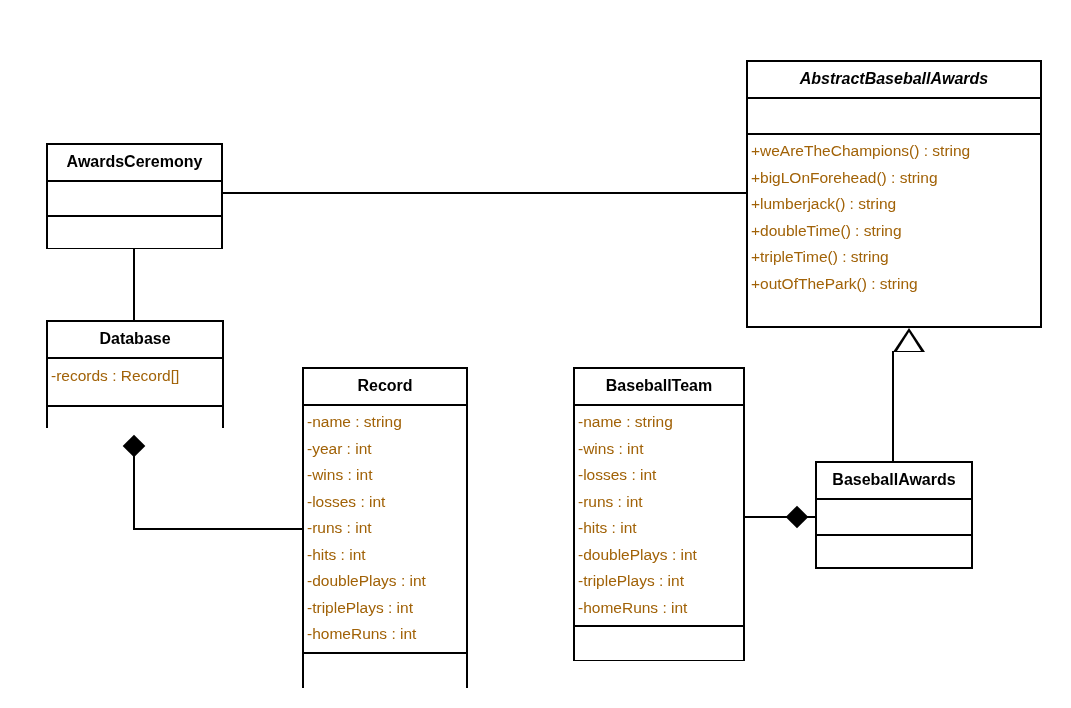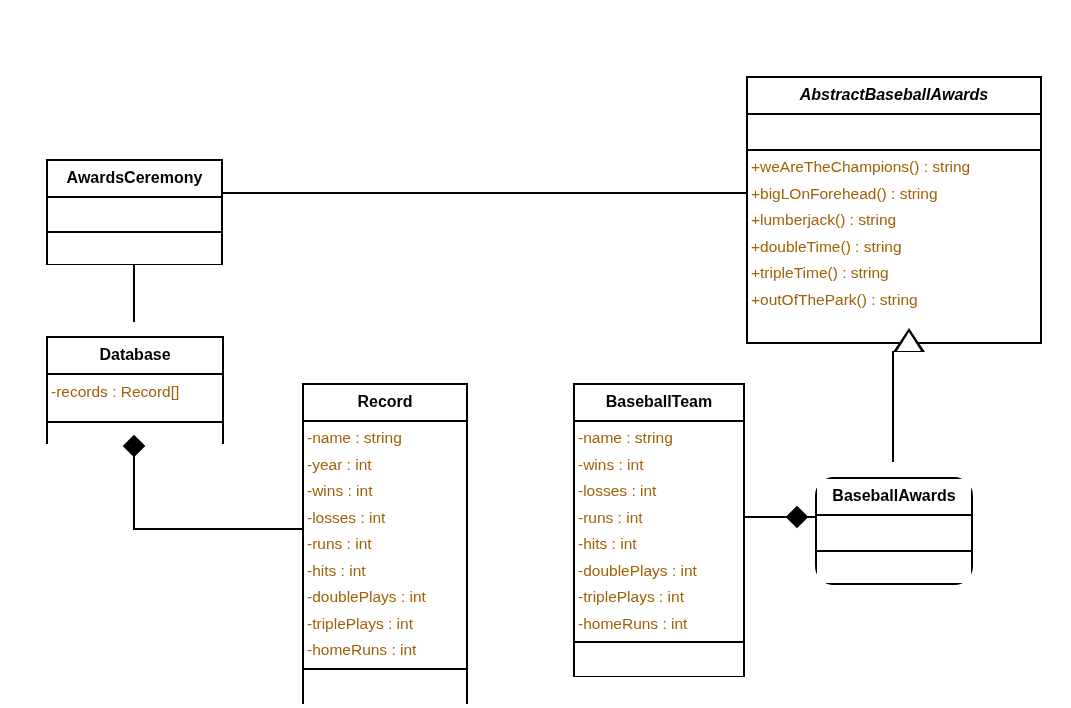--- a/index.html
+++ b/index.html
@@ -14,21 +14,20 @@
     background: #ffffff;
     font-family: "Liberation Sans", sans-serif;
     overflow: hidden;
   }
   .uml-class {
     position: absolute;
     box-sizing: border-box;
     border: 2px solid #000000;
     background: #ffffff;
     z-index: 5;
-    margin-top: 16px;
   }
   .compartment {
     box-sizing: border-box;
     background: #ffffff;
   }
   .compartment + .compartment {
     border-top: 2px solid #000000;
   }
   .class-title {
     text-align: center;
@@ -180,21 +179,21 @@
       <div class="member">-losses : int</div>
       <div class="member">-runs : int</div>
       <div class="member">-hits : int</div>
       <div class="member">-doublePlays : int</div>
       <div class="member">-triplePlays : int</div>
       <div class="member">-homeRuns : int</div>
     </div>
     <div class="compartment empty-compartment" style="height:35px;"></div>
   </div>
 
-  <div class="uml-class" style="left:815px; top:461px; width:158px; height:108px;border-radius:19px;">
+  <div class="uml-class" style="left:815px; top:461px; width:158px; height:108px;">
     <div class="compartment">
       <div class="class-title">BaseballAwards</div>
     </div>
     <div class="compartment empty-compartment" style="height:36px;"></div>
     <div class="compartment empty-compartment" style="height:33px;"></div>
   </div>
 
 </div>
 
 </body></html>

